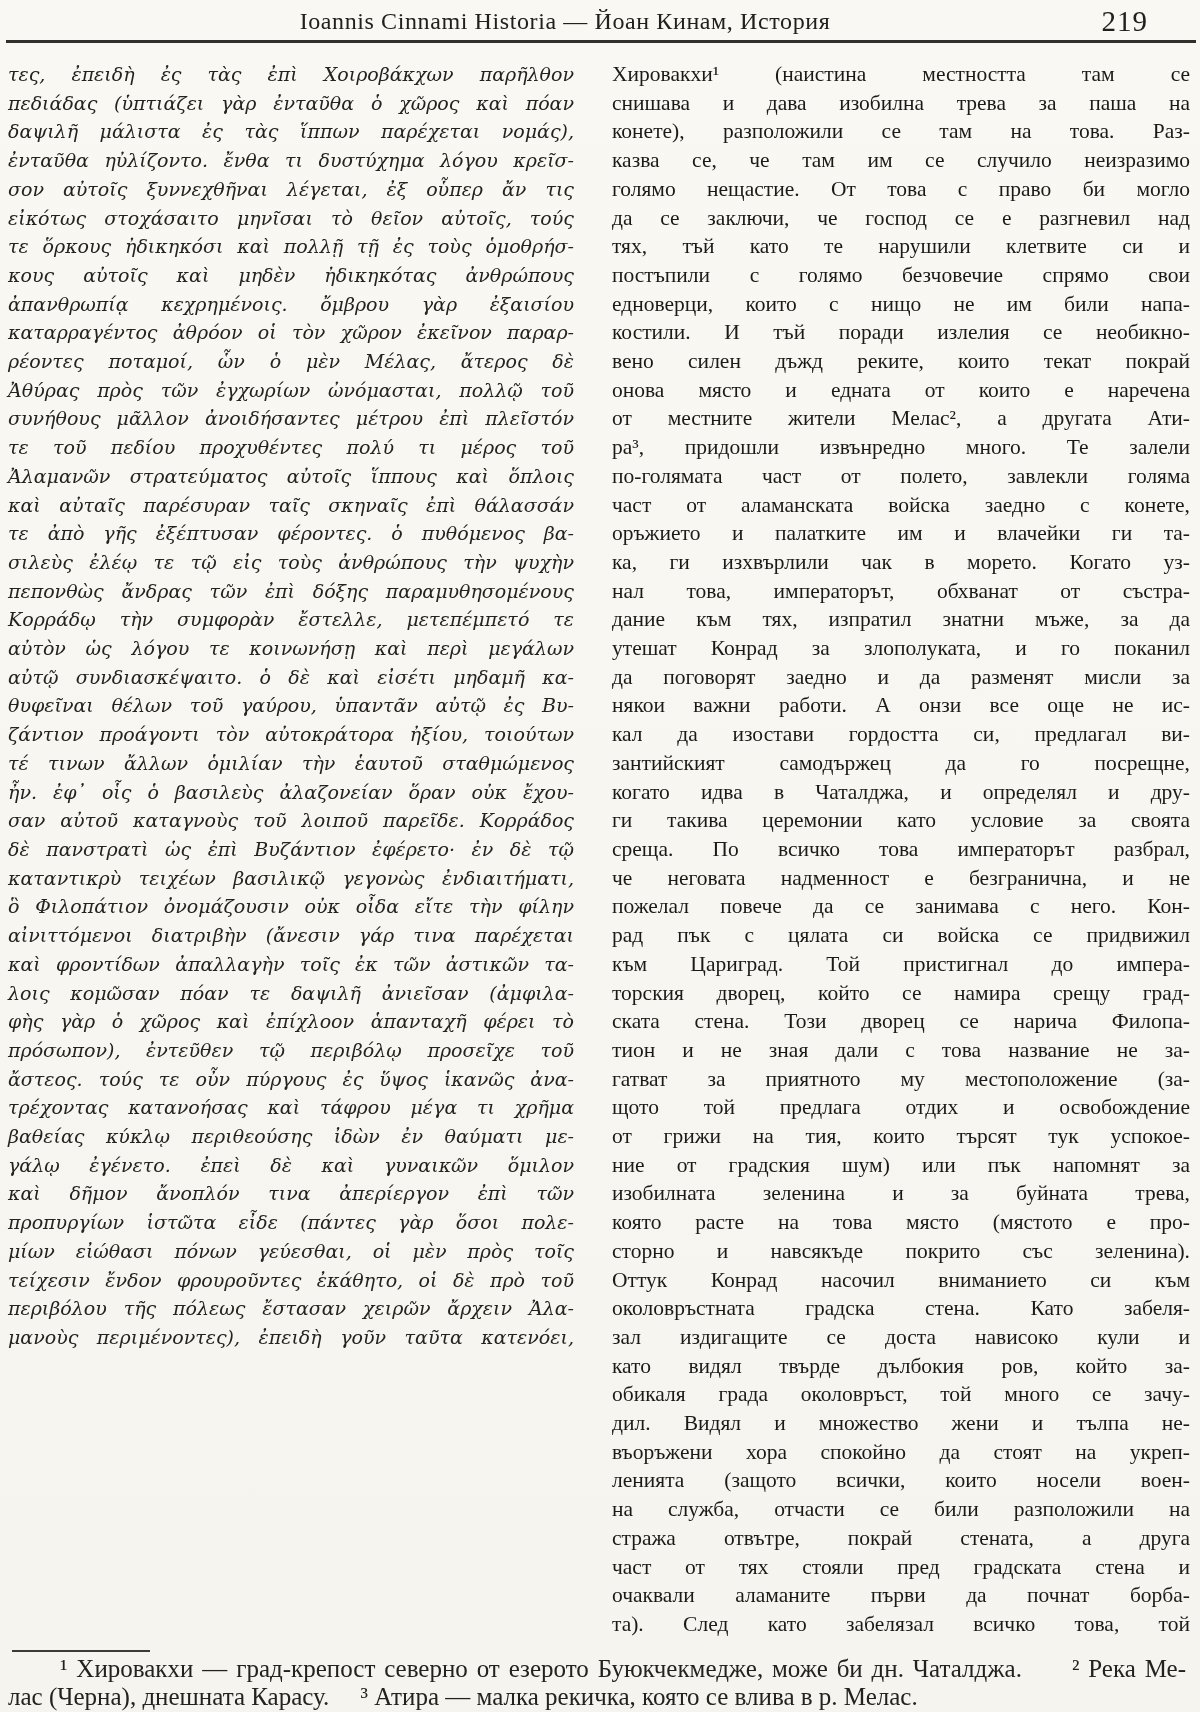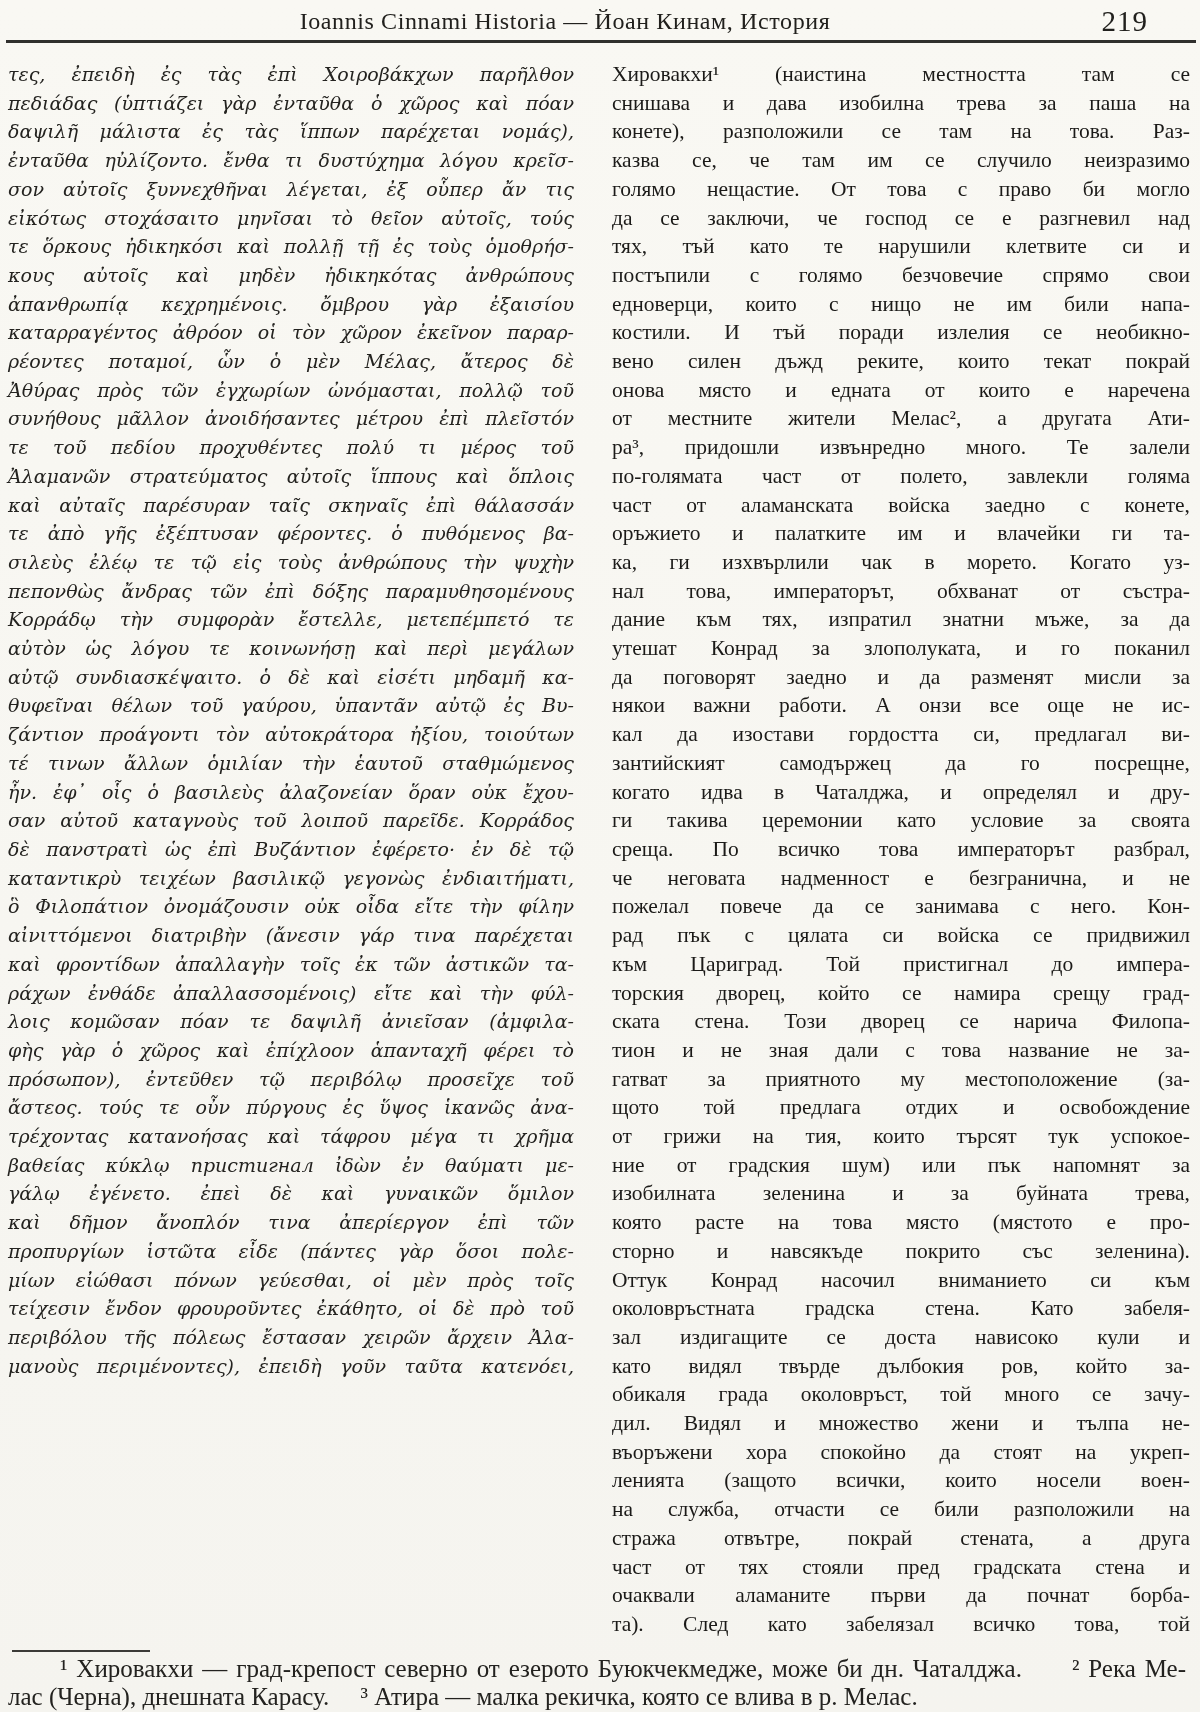--- a/index.html
+++ b/index.html
@@ -133,27 +133,26 @@
         <div class="gline">θυφεῖναι θέλων τοῦ γαύρου, ὑπαντᾶν αὐτῷ ἐς Βυ-</div>
         <div class="gline">ζάντιον προάγοντι τὸν αὐτοκράτορα ἠξίου, τοιούτων</div>
         <div class="gline">τέ τινων ἄλλων ὁμιλίαν τὴν ἑαυτοῦ σταθμώμενος</div>
         <div class="gline">ἦν. ἐφ᾽ οἷς ὁ βασιλεὺς ἀλαζονείαν ὅραν οὐκ ἔχου-</div>
         <div class="gline">σαν αὐτοῦ καταγνοὺς τοῦ λοιποῦ παρεῖδε. Κορράδος</div>
         <div class="gline">δὲ πανστρατὶ ὡς ἐπὶ Βυζάντιον ἐφέρετο· ἐν δὲ τῷ</div>
         <div class="gline">καταντικρὺ τειχέων βασιλικῷ γεγονὼς ἐνδιαιτήματι,</div>
         <div class="gline">ὃ Φιλοπάτιον ὀνομάζουσιν οὐκ οἶδα εἴτε τὴν φίλην</div>
         <div class="gline">αἰνιττόμενοι διατριβὴν (ἄνεσιν γάρ τινα παρέχεται</div>
         <div class="gline">καὶ φροντίδων ἀπαλλαγὴν τοῖς ἐκ τῶν ἀστικῶν τα-</div>
-        <div class="gline">ράχων ἐνθάδε ἀπαλλασσομένοις) εἴτε καὶ τὴν φύλ-</div>
         <div class="gline">λοις κομῶσαν πόαν τε δαψιλῆ ἀνιεῖσαν (ἀμφιλα-</div>
         <div class="gline">φὴς γὰρ ὁ χῶρος καὶ ἐπίχλοον ἁπανταχῆ φέρει τὸ</div>
         <div class="gline">πρόσωπον), ἐντεῦθεν τῷ περιβόλῳ προσεῖχε τοῦ</div>
         <div class="gline">ἄστεος. τούς τε οὖν πύργους ἐς ὕψος ἱκανῶς ἀνα-</div>
         <div class="gline">τρέχοντας κατανοήσας καὶ τάφρου μέγα τι χρῆμα</div>
-        <div class="gline">βαθείας κύκλῳ пристигнал ἰδὼν ἐν θαύματι με-</div>
+        <div class="gline">βαθείας κύκλῳ περιθεούσης ἰδὼν ἐν θαύματι με-</div>
         <div class="gline">γάλῳ ἐγένετο. ἐπεὶ δὲ καὶ γυναικῶν ὅμιλον</div>
         <div class="gline">καὶ δῆμον ἄνοπλόν τινα ἀπερίεργον ἐπὶ τῶν</div>
         <div class="gline">προπυργίων ἱστῶτα εἶδε (πάντες γὰρ ὅσοι πολε-</div>
         <div class="gline">μίων εἰώθασι πόνων γεύεσθαι, οἱ μὲν πρὸς τοῖς</div>
         <div class="gline">τείχεσιν ἔνδον φρουροῦντες ἐκάθητο, οἱ δὲ πρὸ τοῦ</div>
         <div class="gline">περιβόλου τῆς πόλεως ἔστασαν χειρῶν ἄρχειν Ἀλα-</div>
         <div class="gline">μανοὺς περιμένοντες), ἐπειδὴ γοῦν ταῦτα κατενόει,</div>
       </div>
     <div class="col-bulgarian">
         <div class="bline">Хировакхи¹ (наистина местността там се</div>

